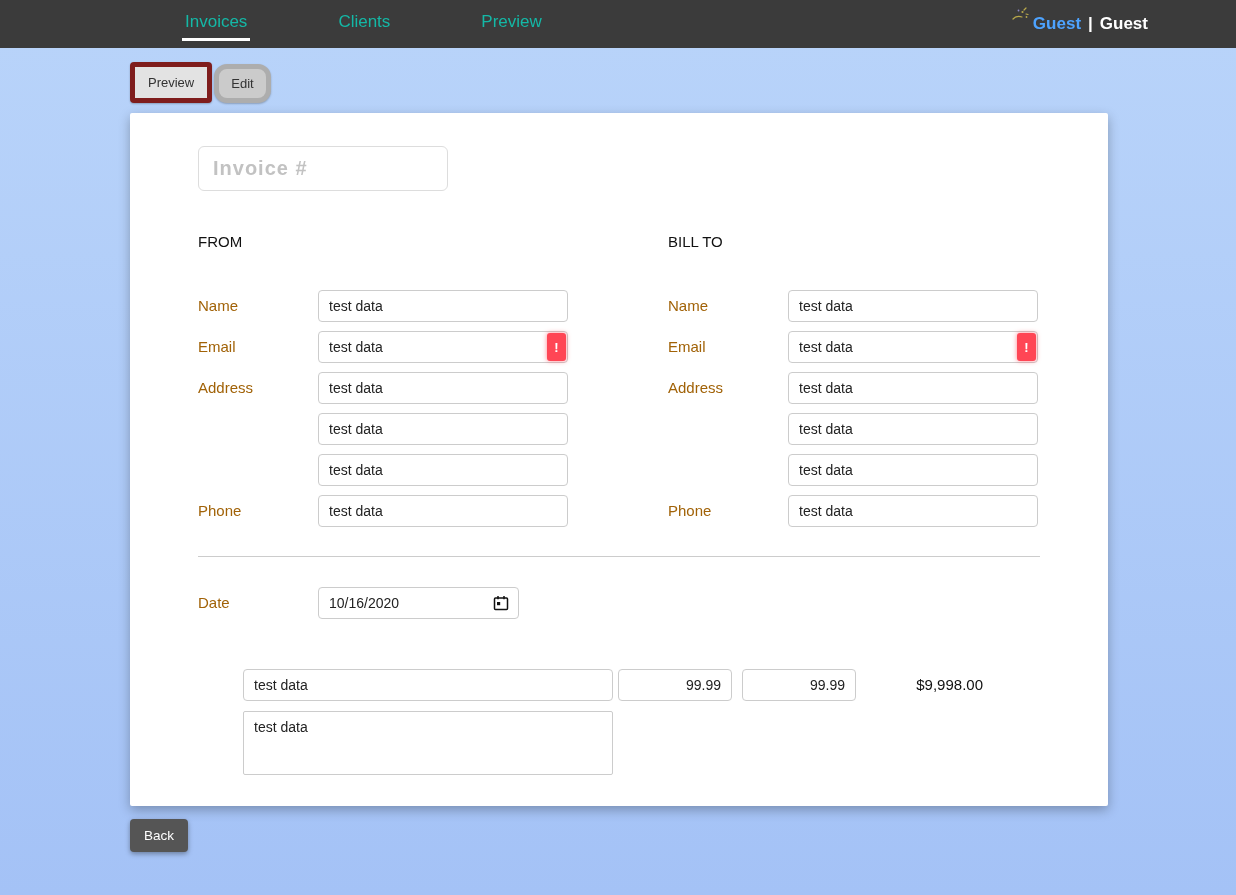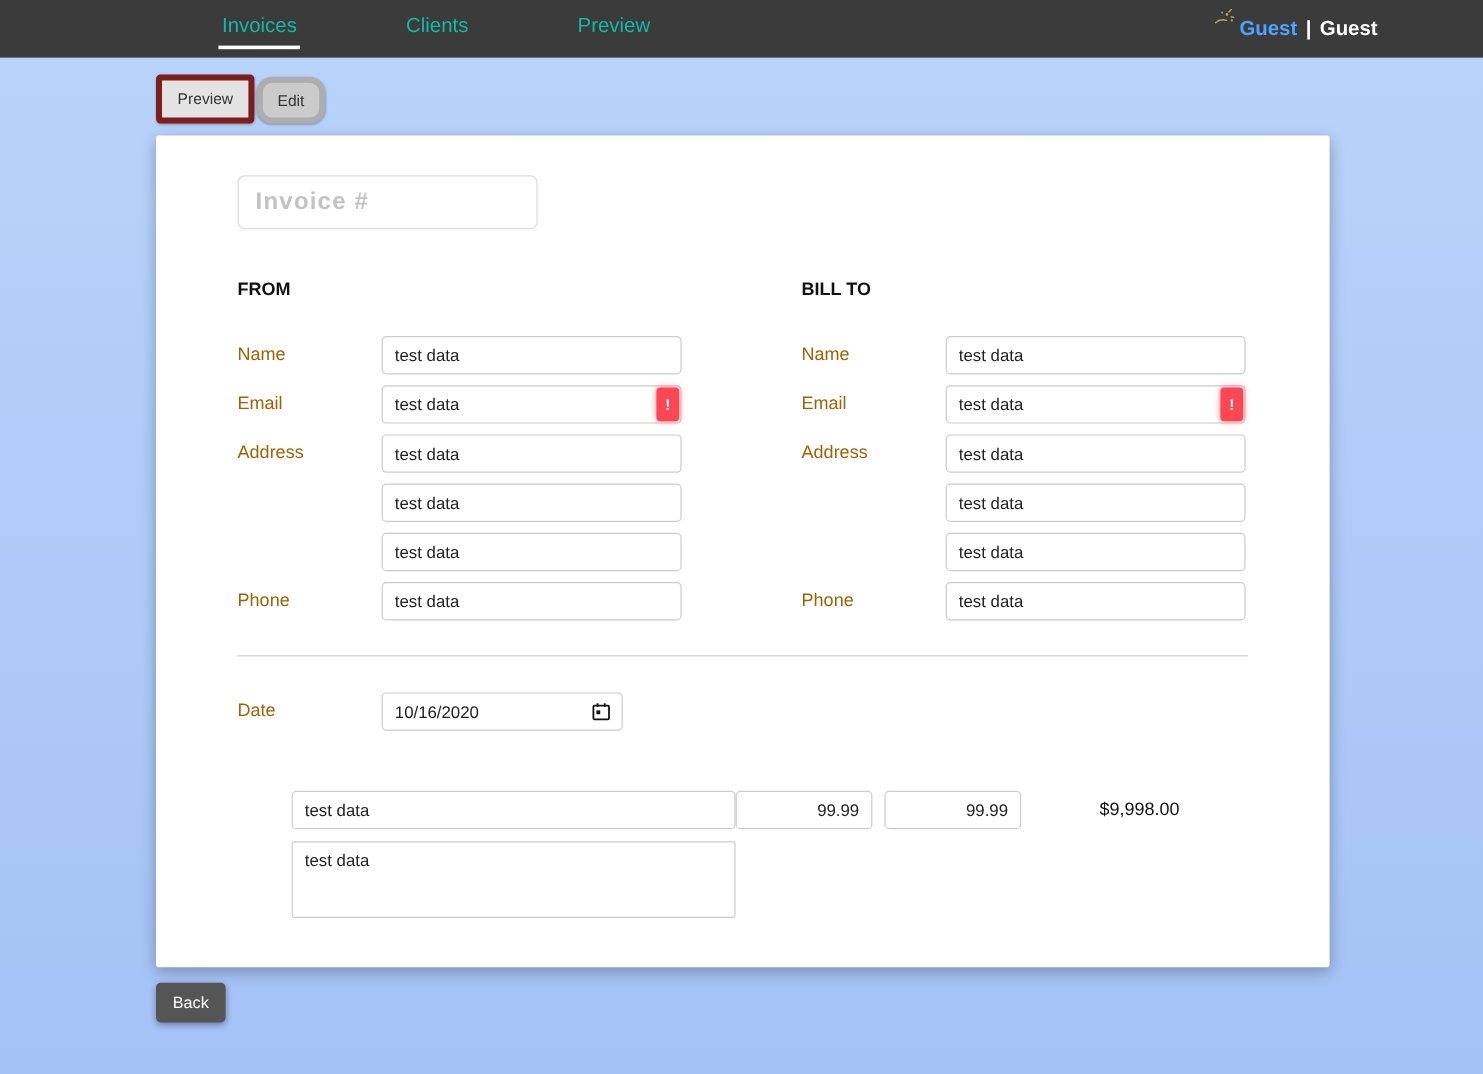--- a/index.html
+++ b/index.html
@@ -46,21 +46,21 @@
   }
   .invoice-num {
     width:250px; height:45px; border:1px solid #ddd; border-radius:6px;
     font-family:"Liberation Sans",sans-serif; font-size:20px; font-weight:bold;
     color:#555; padding:0 14px; outline:none;
   }
   .invoice-num::placeholder { color:#c2c2c2; font-weight:bold; letter-spacing:1px; }
 
   .columns { display:flex; gap:100px; margin-top:42px; }
   .party { width:370px; }
-  .party-heading { font-size:15px; font-weight:bold; color:#111; margin:0 0 30px; }
+  .party-heading { font-size:15px; font-weight:normal; color:#111; margin:0 0 40px; }
 
   .frow { display:flex; margin-bottom:9px; }
   .frow .flabel { width:120px; flex:none; font-size:15px; color:#a16207; padding-top:7px; }
   .input-wrap { position:relative; flex:1; }
   .input-wrap input {
     width:100%; height:32px; border:1px solid #ccc; border-radius:4px;
     font-family:"Liberation Sans",sans-serif; font-size:14px; color:#222;
     padding:0 10px; outline:none;
   }
   .err-badge {
@@ -87,21 +87,21 @@
   .hc-desc { padding-left:45px; text-align:left; }
   .hc-right { text-align:right; }
   .hc-tax { text-align:right; padding-right:13px; }
 
   .item-row { padding-top:18px; }
   .cell-desc { padding-left:45px; }
   .cell-desc input {
     width:100%; height:32px; border:1px solid #ccc; border-radius:4px;
     font-family:"Liberation Sans",sans-serif; font-size:14px; color:#222; padding:0 10px; outline:none;
   }
-  .cell-num { display:flex; justify-content:flex-start; }
+  .cell-num { display:flex; justify-content:center; }
   .cell-num input {
     width:114px; height:32px; border:1px solid #ccc; border-radius:4px;
     font-family:"Liberation Sans",sans-serif; font-size:14px; color:#222;
     padding:0 10px; text-align:right; outline:none;
   }
   .cell-amount { text-align:right; font-size:15px; color:#111; line-height:32px; }
 
   .notes-row { margin-top:10px; padding-left:45px; }
   .notes-row textarea {
     width:370px; height:64px; border:1px solid #ccc; border-radius:2px;

